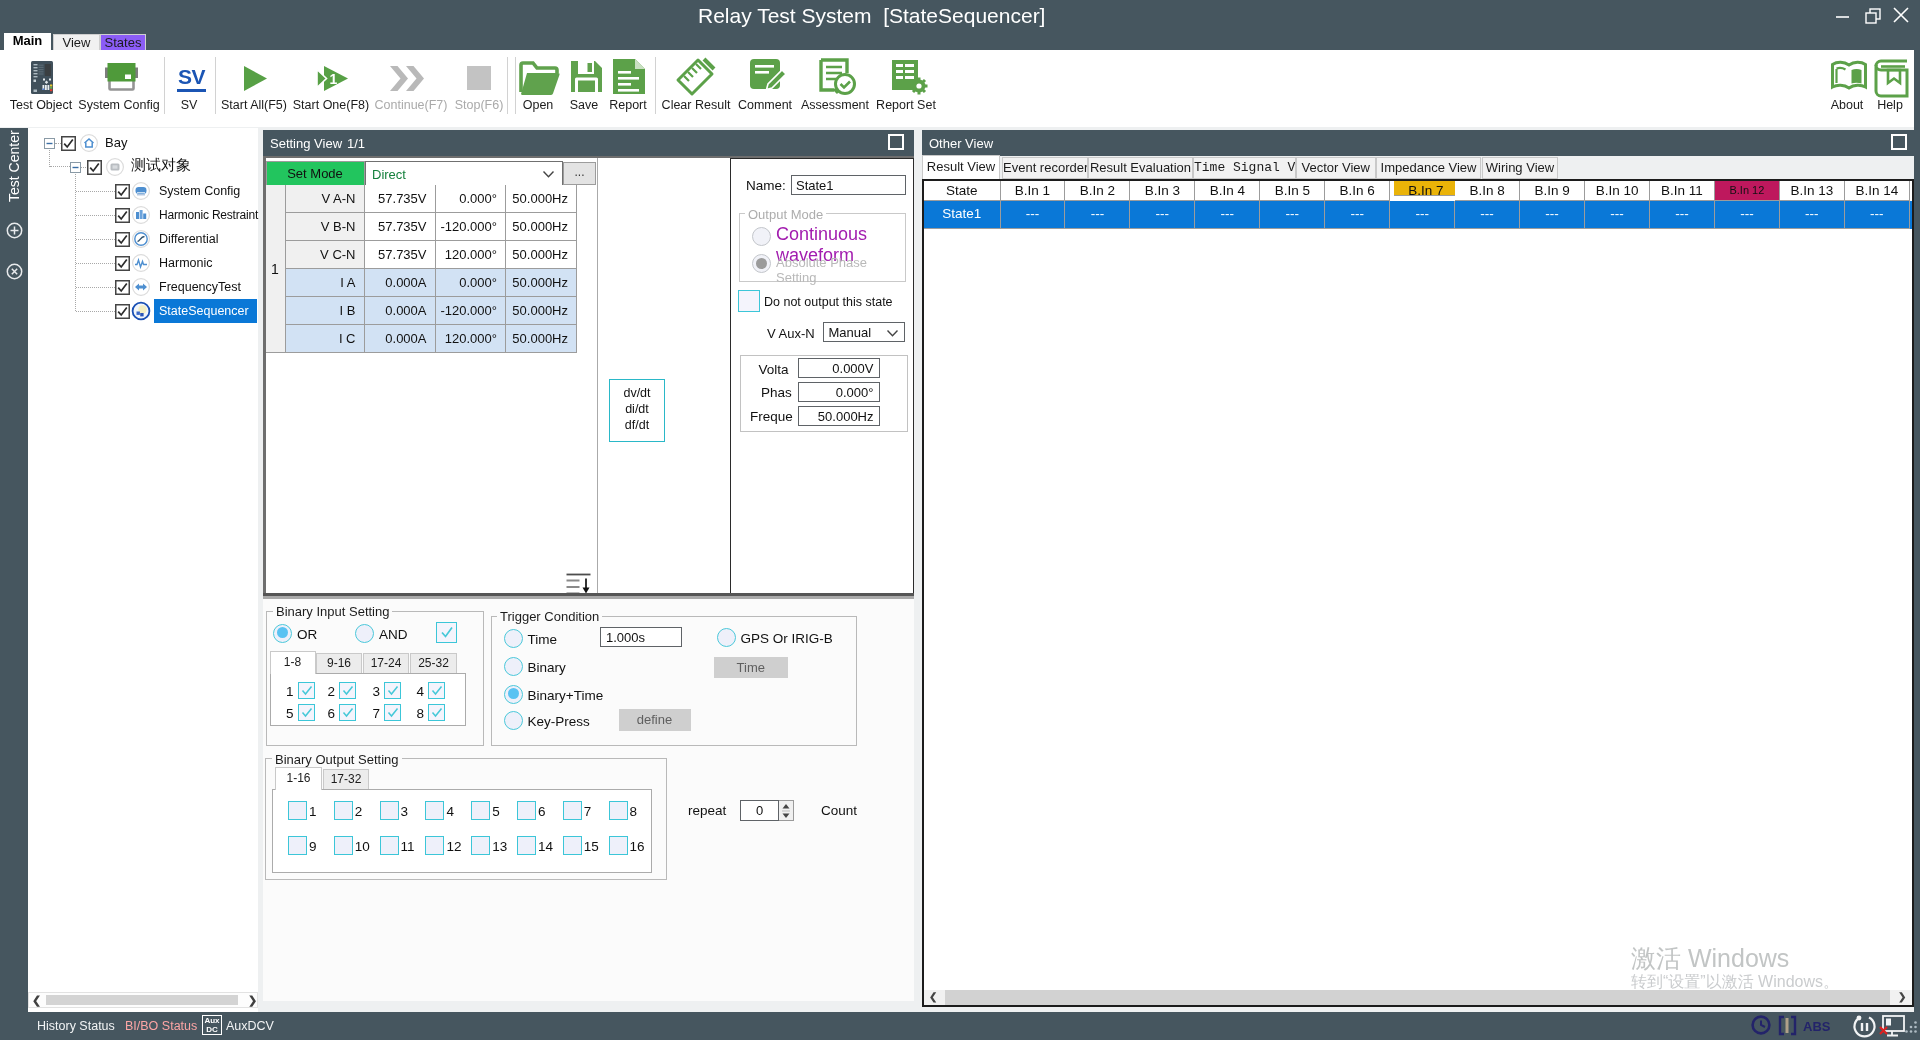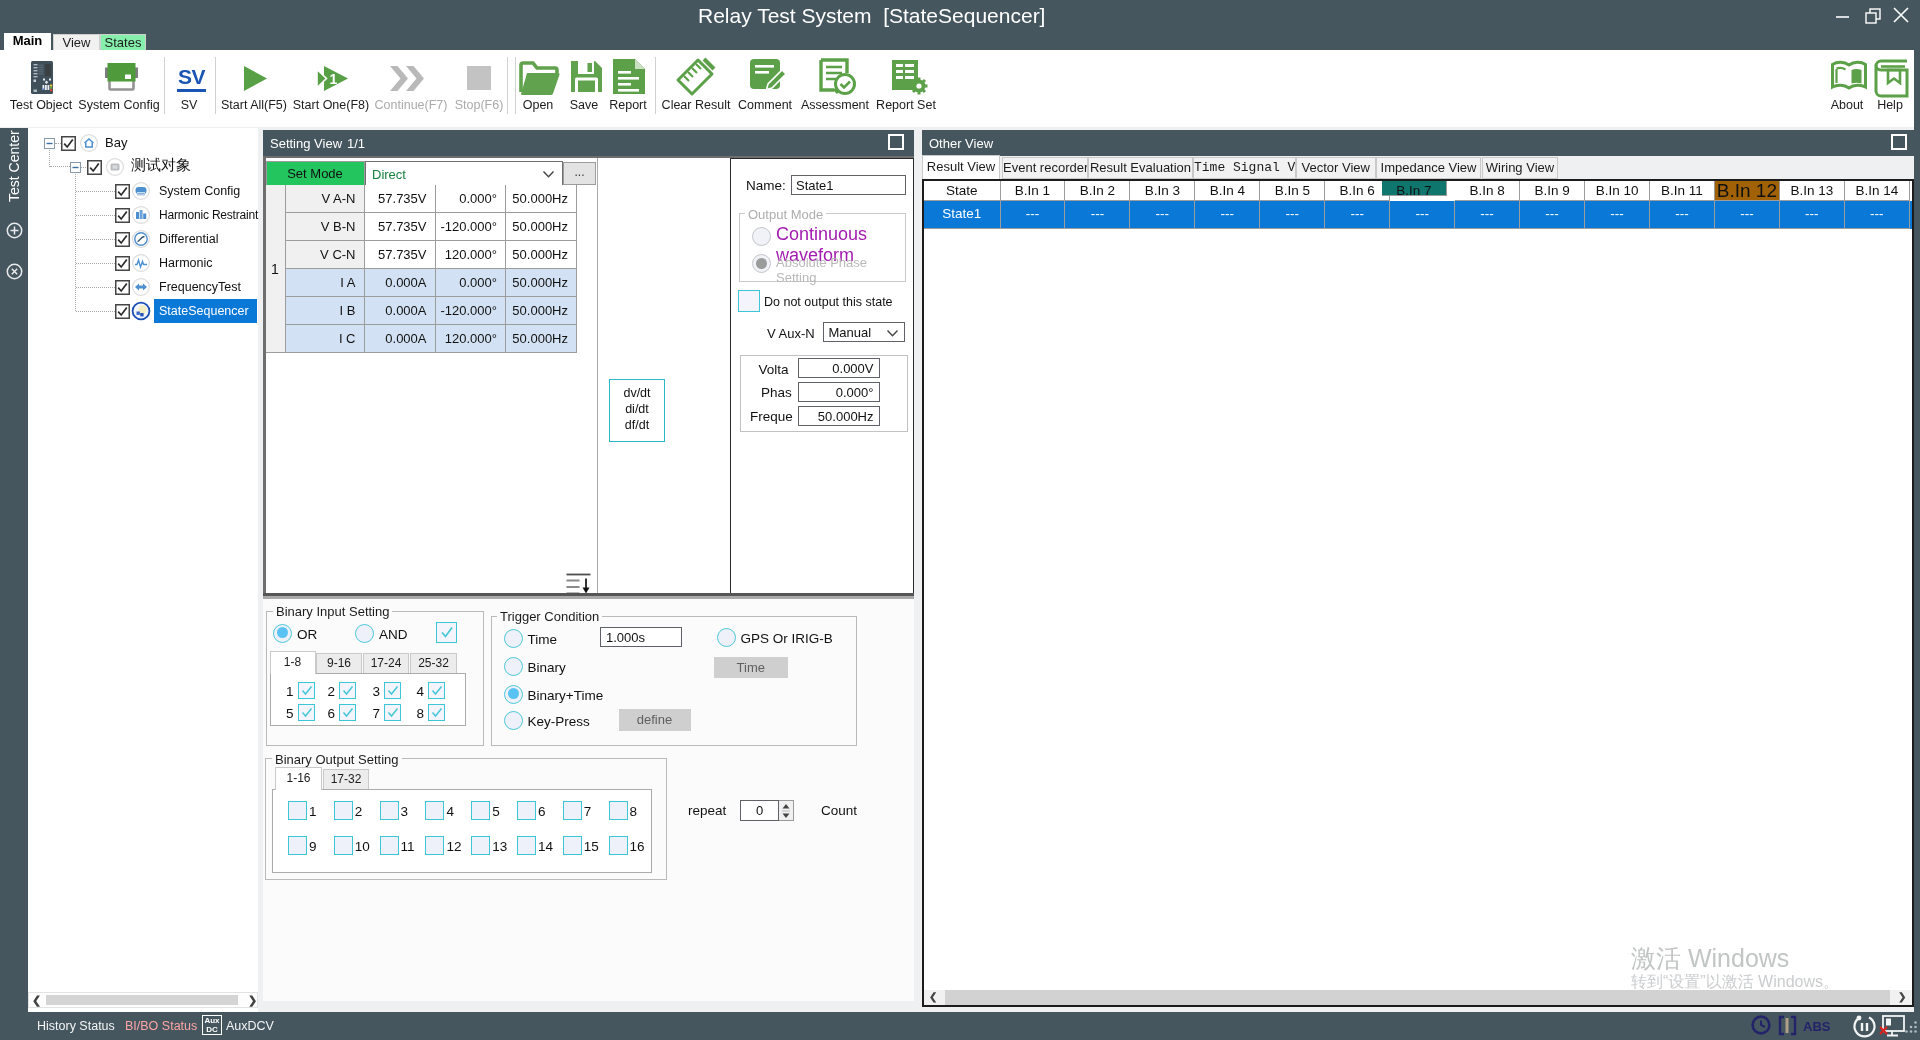--- a/index.html
+++ b/index.html
@@ -36,21 +36,21 @@
   <svg style="left:1836px;top:8px;" width="76" height="18" viewBox="0 0 76 18">
     <line x1="0" y1="9" x2="13" y2="9" stroke="#fff" stroke-width="1.6"></line>
     <rect x="34" y="1" width="10" height="10" fill="none" stroke="#fff" stroke-width="1.4"></rect>
     <rect x="30" y="5" width="10" height="10" fill="#46565f" stroke="#fff" stroke-width="1.4"></rect>
     <path d="M58 0 L72 14 M72 0 L58 14" stroke="#fff" stroke-width="1.6"></path>
   </svg>
 </div>
 
 <div class="abs" style="left:0;top:33px;width:1920px;height:17px;background:#46565f;">
   <div class="abs" style="left:53px;top:1px;width:47px;height:16px;background:#f1f1f1;border:1px solid #cfcfcf;border-bottom:none;box-sizing:border-box;font-size:13px;color:#1c1c1c;text-align:center;line-height:15px;">View</div>
-  <div class="abs" style="left:100px;top:1px;width:46px;height:16px;background:#86efac;border:1px solid #cfcfcf;border-bottom:none;box-sizing:border-box;font-size:13px;color:#1c1c1c;text-align:center;line-height:15px;">States</div>
+  <div class="abs" style="left:100px;top:1px;width:46px;height:16px;background:#8b5cf6;border:1px solid #cfcfcf;border-bottom:none;box-sizing:border-box;font-size:13px;color:#1c1c1c;text-align:center;line-height:15px;">States</div>
   <div class="abs" style="left:4px;top:0px;width:47px;height:17px;background:#ffffff;font-size:13px;color:#000;text-align:center;line-height:16px;font-weight:600;">Main</div>
 </div>
 
 <div class="abs" style="left:0px;top:50px;width:2px;height:78px;background:#ffffff;"></div>
 <div class="abs" style="left:2px;top:50px;width:1912px;height:77px;background:#ffffff;border-bottom:1px solid #d5d5d5;">
   <div class="vdiv" style="left:162px;top:7px;height:57px;"></div>
   <div class="vdiv" style="left:213px;top:7px;height:57px;"></div>
   <div class="vdiv" style="left:505px;top:7px;height:57px;"></div>
   <div class="vdiv" style="left:513px;top:7px;height:57px;"></div>
   <div class="vdiv" style="left:653px;top:7px;height:57px;"></div>
@@ -589,26 +589,26 @@
   <div class="tab" style="left:453.6px;top:27px;width:105.9px;height:21.5px;line-height:20px;font-size:13px;background:#f2f2f2;">Impedance View</div>
   <div class="tab" style="left:559.5px;top:27px;width:76.9px;height:21.5px;line-height:20px;font-size:13px;background:#f2f2f2;">Wiring View</div>
   <div class="abs" style="left:0;top:48.5px;width:992px;height:828.5px;background:#fff;border:2px solid #1c1c1c;box-sizing:border-box;"></div>
   <div class="cell ctr" style="left:2px;top:50.5px;width:76.5px;height:20.5px;background:#fff;line-height:19px;font-size:13.5px;">State</div>
   <div class="cell ctr" style="left:78.50px;top:50.5px;width:64.95px;height:20.5px;background:#fff;line-height:19px;font-size:13.5px;">B.In 1</div>
   <div class="cell ctr" style="left:143.45px;top:50.5px;width:64.95px;height:20.5px;background:#fff;line-height:19px;font-size:13.5px;">B.In 2</div>
   <div class="cell ctr" style="left:208.40px;top:50.5px;width:64.95px;height:20.5px;background:#fff;line-height:19px;font-size:13.5px;">B.In 3</div>
   <div class="cell ctr" style="left:273.35px;top:50.5px;width:64.95px;height:20.5px;background:#fff;line-height:19px;font-size:13.5px;">B.In 4</div>
   <div class="cell ctr" style="left:338.30px;top:50.5px;width:64.95px;height:20.5px;background:#fff;line-height:19px;font-size:13.5px;">B.In 5</div>
   <div class="cell ctr" style="left:403.25px;top:50.5px;width:64.95px;height:20.5px;background:#fff;line-height:19px;font-size:13.5px;">B.In 6</div>
-  <div class="cell ctr" style="left:460px;top:50.5px;width:64.95px;height:15px;background:#0f766e;line-height:19px;font-size:13.5px;">B.In 7</div>
+  <div class="cell ctr" style="left:472px;top:50.5px;width:64.95px;height:15px;background:#eab308;line-height:19px;font-size:13.5px;">B.In 7</div>
   <div class="cell ctr" style="left:533.15px;top:50.5px;width:64.95px;height:20.5px;background:#fff;line-height:19px;font-size:13.5px;">B.In 8</div>
   <div class="cell ctr" style="left:598.10px;top:50.5px;width:64.95px;height:20.5px;background:#fff;line-height:19px;font-size:13.5px;">B.In 9</div>
   <div class="cell ctr" style="left:663.05px;top:50.5px;width:64.95px;height:20.5px;background:#fff;line-height:19px;font-size:13.5px;">B.In 10</div>
   <div class="cell ctr" style="left:728.00px;top:50.5px;width:64.95px;height:20.5px;background:#fff;line-height:19px;font-size:13.5px;">B.In 11</div>
-  <div class="cell ctr" style="left:792.95px;top:50.5px;width:64.95px;height:20.5px;background:#a16207;line-height:19px;font-size:19px;">B.In 12</div>
+  <div class="cell ctr" style="left:792.95px;top:50.5px;width:64.95px;height:20.5px;background:#be185d;line-height:19px;font-size:11px;">B.In 12</div>
   <div class="cell ctr" style="left:857.90px;top:50.5px;width:64.95px;height:20.5px;background:#fff;line-height:19px;font-size:13.5px;">B.In 13</div>
   <div class="cell ctr" style="left:922.85px;top:50.5px;width:64.95px;height:20.5px;background:#fff;line-height:19px;font-size:13.5px;">B.In 14</div>
   <div class="abs" style="left:2px;top:71px;width:988px;height:28px;background:#0a78d7;"></div>
   <div class="cell ctr" style="left:2px;top:71px;width:76.5px;height:28px;background:transparent;color:#fff;line-height:26px;font-size:13.5px;">State1</div>
   <div class="cell ctr" style="left:78.50px;top:71px;width:64.95px;height:28px;background:transparent;color:#fff;line-height:26px;font-size:13.5px;">---</div>
   <div class="cell ctr" style="left:143.45px;top:71px;width:64.95px;height:28px;background:transparent;color:#fff;line-height:26px;font-size:13.5px;">---</div>
   <div class="cell ctr" style="left:208.40px;top:71px;width:64.95px;height:28px;background:transparent;color:#fff;line-height:26px;font-size:13.5px;">---</div>
   <div class="cell ctr" style="left:273.35px;top:71px;width:64.95px;height:28px;background:transparent;color:#fff;line-height:26px;font-size:13.5px;">---</div>
   <div class="cell ctr" style="left:338.30px;top:71px;width:64.95px;height:28px;background:transparent;color:#fff;line-height:26px;font-size:13.5px;">---</div>
   <div class="cell ctr" style="left:403.25px;top:71px;width:64.95px;height:28px;background:transparent;color:#fff;line-height:26px;font-size:13.5px;">---</div>

